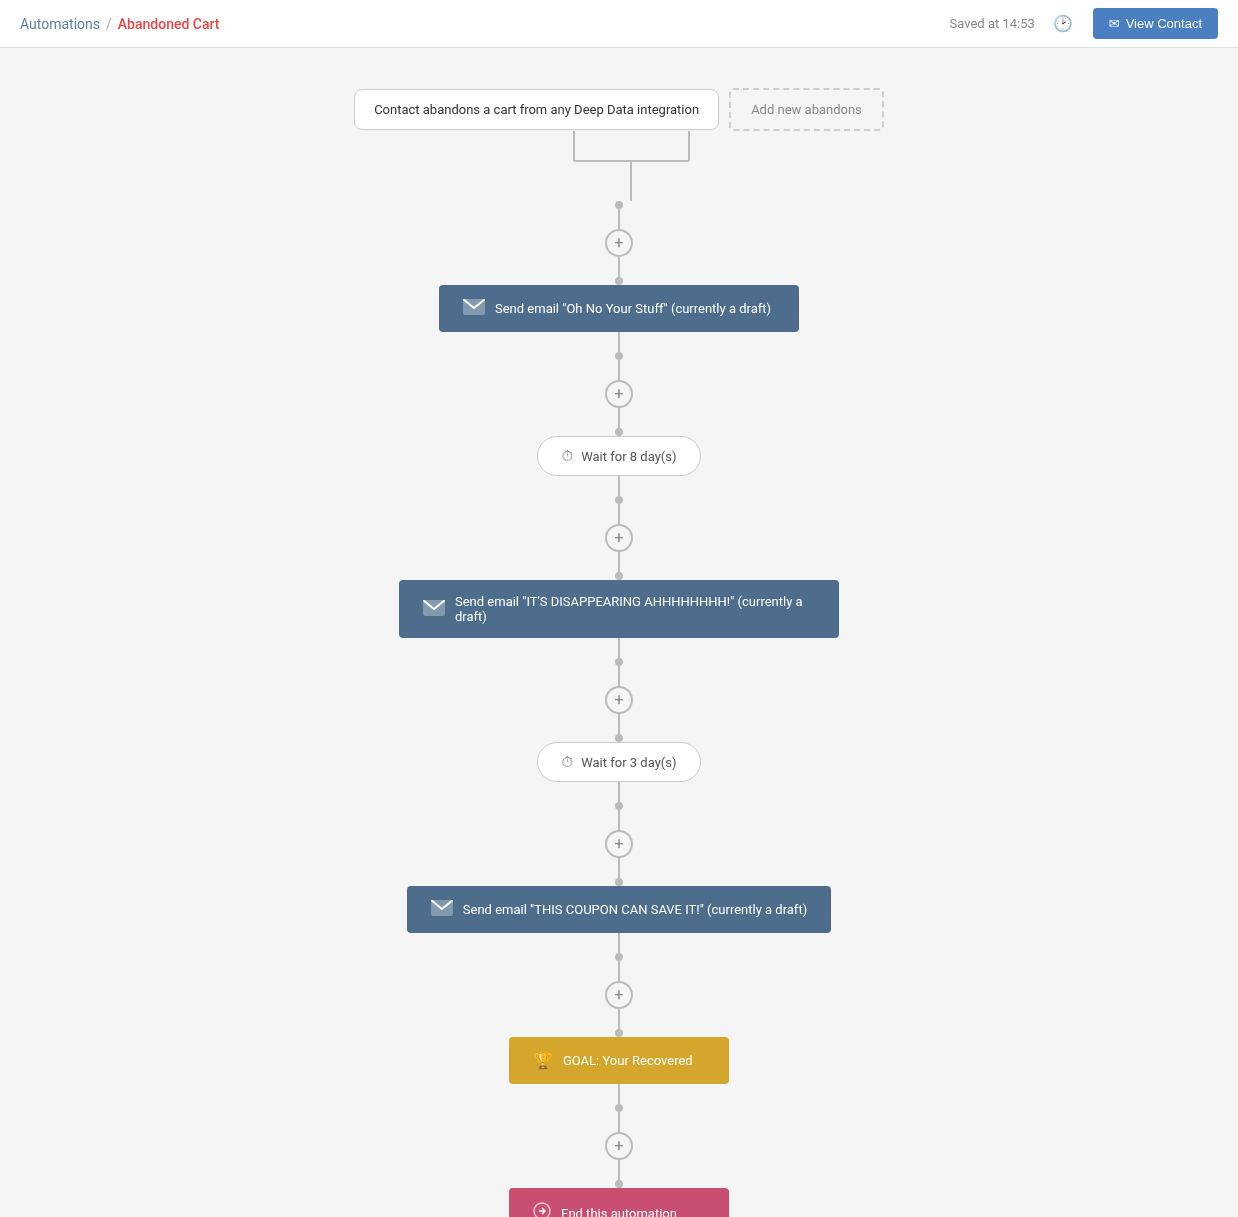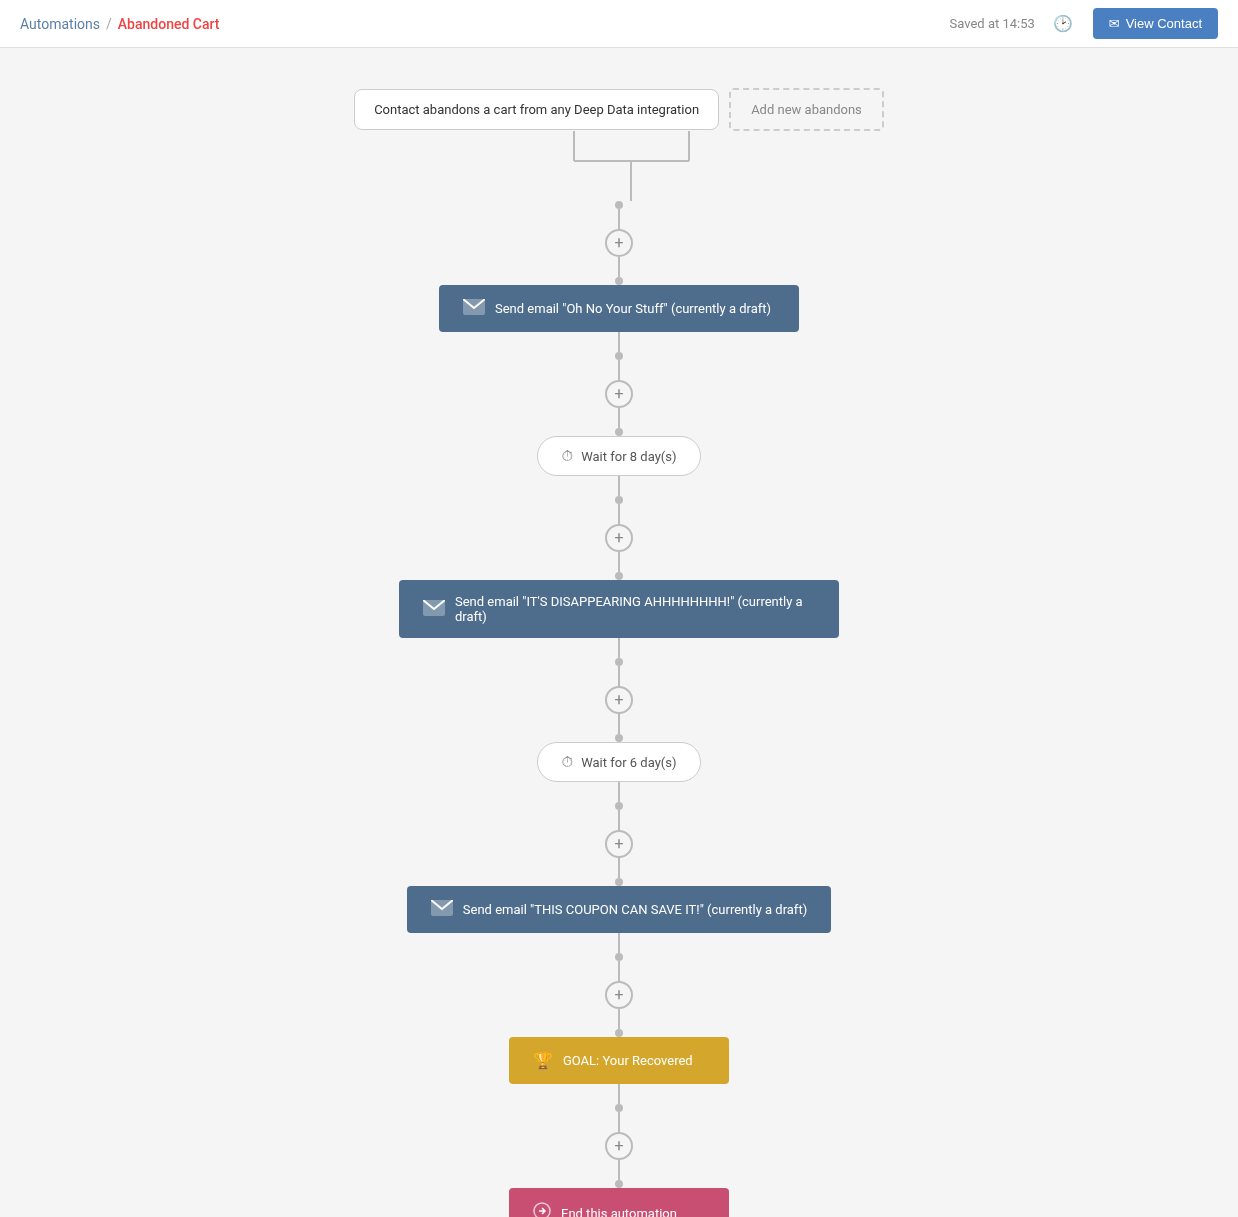--- a/index.html
+++ b/index.html
@@ -311,21 +311,21 @@
       <div class="line-v line-v-short"></div>
       <div class="dot"></div>
       <div class="line-v line-v-short"></div>
       <div class="plus-circle">+</div>
       <div class="line-v line-v-short"></div>
       <div class="dot"></div>
     </div>
 
     <div class="step-wait">
       <span class="wait-icon">⏱</span>
-      <span>Wait for 6 day(s)</span>
+      <span>Wait for 3 day(s)</span>
     </div>
 
     <div class="connector">
       <div class="line-v line-v-short"></div>
       <div class="dot"></div>
       <div class="line-v line-v-short"></div>
       <div class="plus-circle">+</div>
       <div class="line-v line-v-short"></div>
       <div class="dot"></div>
     </div>

